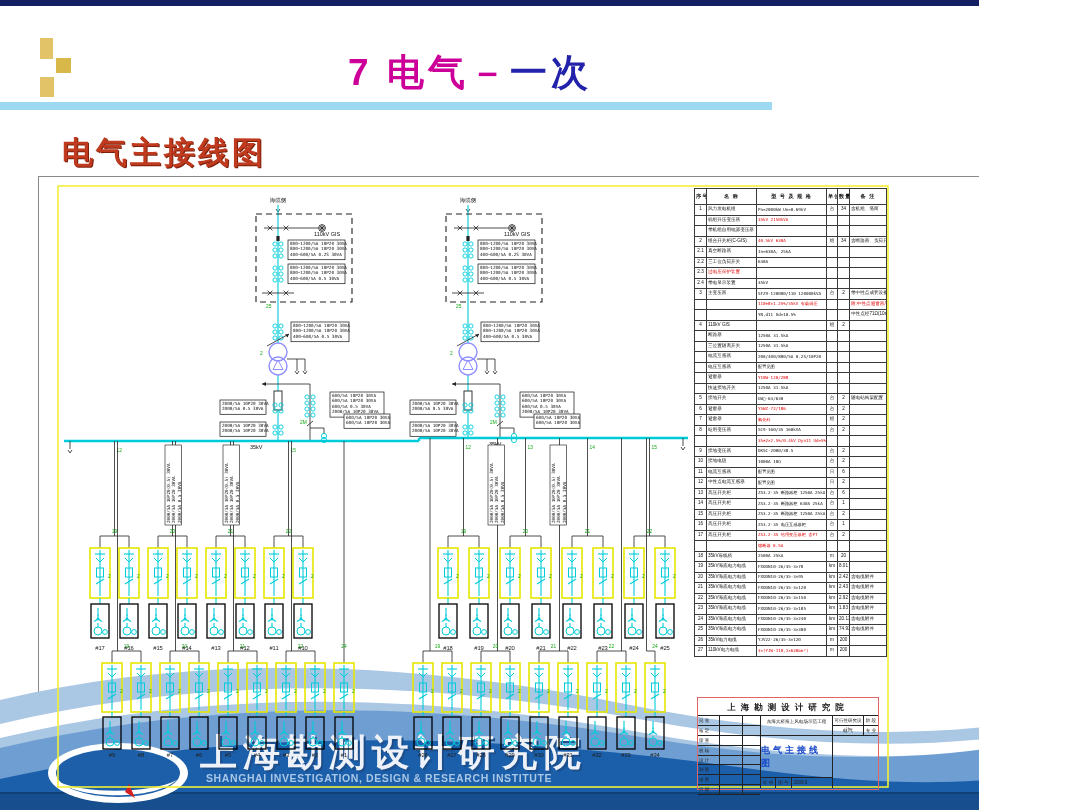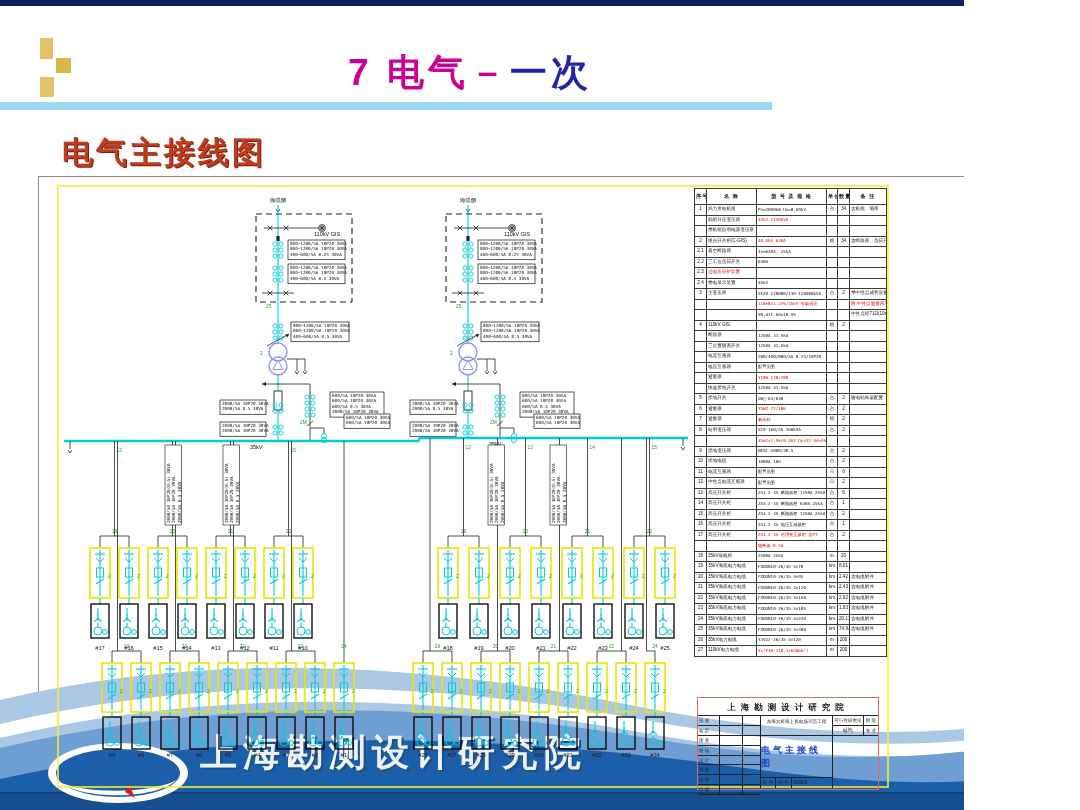--- a/index.html
+++ b/index.html
@@ -1,17 +1,17 @@
 <!DOCTYPE html>
 <html><head>
 <meta charset="utf-8">
 <style>
   html,body{margin:0;padding:0;background:#fff;}
   .slide{position:relative;width:964px;height:810px;background:#ffffff;overflow:hidden;
-         font-family:"Liberation Sans",sans-serif;}
+         font-family:"Liberation Sans",sans-serif;padding-left:15px;}
   
   .topbar{position:absolute;left:0;top:0;width:1080px;height:6px;background:#121f63;}
   .sq{position:absolute;background:#e2c368;}
   .sq1{left:40px;top:38px;width:13px;height:21px;}
   .sq2{left:56px;top:58px;width:15px;height:15px;background:#d9b84a;}
   .sq3{left:40px;top:77px;width:14px;height:20px;}
   .slide-title{position:absolute;left:0;top:48px;width:940px;text-align:center;
                font-size:37px;font-weight:bold;letter-spacing:4px;}
   .slide-title .pfx{color:#cc0099;}
   .slide-title .sfx{color:#2222aa;}
@@ -95,20 +95,21 @@
 
   <svg class="logo" width="148" height="64" viewBox="0 0 148 64">
     <ellipse cx="73" cy="31" rx="70" ry="30" fill="#ffffff"></ellipse>
     <ellipse cx="73" cy="31" rx="62" ry="24" fill="#1d5fa8"></ellipse>
     <path d="M14,40 C40,52 106,52 132,38 C110,58 38,58 14,40 Z" fill="#ffffff"></path>
     <text x="73" y="39" text-anchor="middle" font-family="Liberation Sans, sans-serif" font-size="24" font-weight="bold" font-style="italic" fill="#ffffff" letter-spacing="1"></text>
     <polygon points="84,42 90,56 80,50" fill="#d42020"></polygon>
   </svg>
 
   <div class="inst-cn">上海勘测设计研究院</div>
+  <div class="inst-en">SHANGHAI INVESTIGATION, DESIGN &amp; RESEARCH INSTITUTE</div>
 
   <svg id="diag" class="diag" viewBox="0 0 1080 810">
       <g>
         <rect x="58" y="186" width="830" height="601" fill="none" stroke="#f3ef35" stroke-width="1.6"></rect>
         <g>
           <text x="278" y="202" class="t5" text-anchor="middle">海缆侧</text>
           <path d="M276,209 L278,212 L280,209" stroke="#222" stroke-width="0.8" fill="none"></path>
           <line x1="278" y1="205" x2="278" y2="343" stroke="#00ccd9" stroke-width="1.1" fill="none"></line>
           <line x1="278" y1="375" x2="278" y2="441" stroke="#00ccd9" stroke-width="1.1" fill="none"></line>
           <rect x="256" y="214" width="96" height="88" fill="none" stroke="#222" stroke-width="1.1" stroke-dasharray="6 4"></rect>

